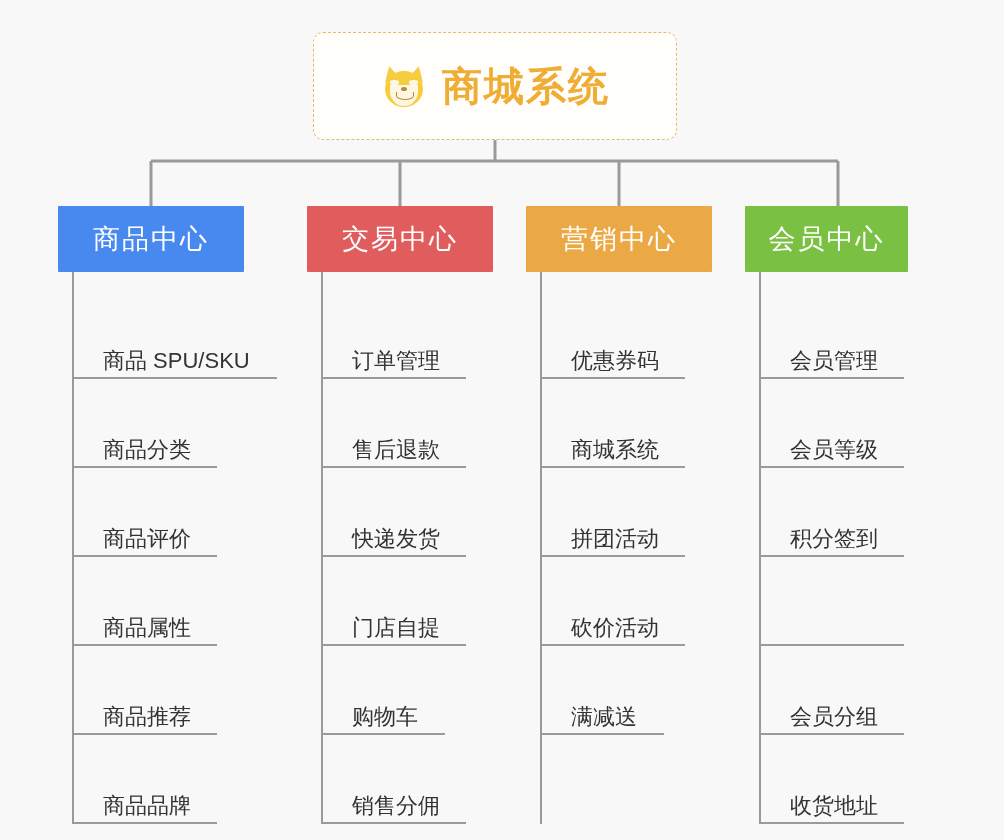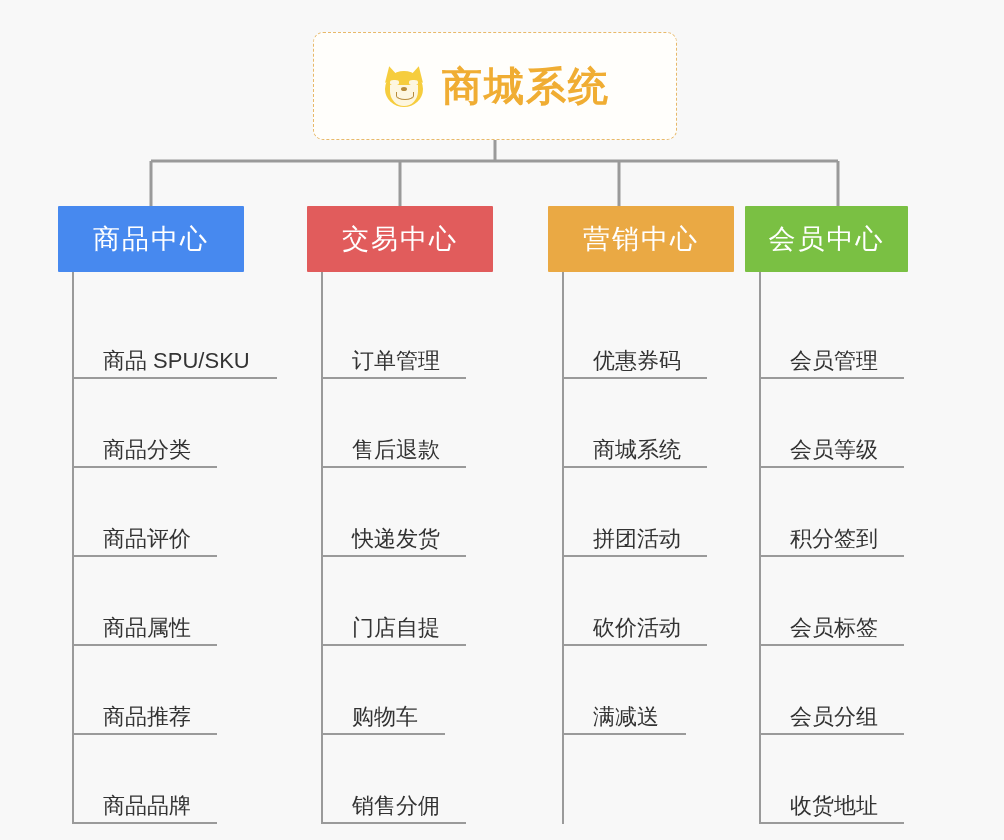--- a/index.html
+++ b/index.html
@@ -268,21 +268,21 @@
           <div class="leaf">
             <div class="leaf-label">购物车</div>
             <div class="leaf-underline" style="background: rgb(154, 154, 154); width: 124px;"></div>
           </div>
           <div class="leaf">
             <div class="leaf-label">销售分佣</div>
             <div class="leaf-underline" style="background: rgb(154, 154, 154); width: 145px;"></div>
           </div>
         </div>
       </div>
-      <div class="branch" style="left: 548px; width: 186px;">
+      <div class="branch" style="left: 526px; width: 186px;">
         <div class="branch-header" style="background: rgb(234, 169, 68); width: 186px;">营销中心</div>
         <div class="branch-body">
           <div class="trunk" style="background: rgb(154, 154, 154); height: 552px;"></div>
           <div class="leaf">
             <div class="leaf-label">优惠券码</div>
             <div class="leaf-underline" style="background: rgb(154, 154, 154); width: 145px;"></div>
           </div>
           <div class="leaf">
             <div class="leaf-label">商城系统</div>
             <div class="leaf-underline" style="background: rgb(154, 154, 154); width: 145px;"></div>
@@ -311,21 +311,20 @@
           </div>
           <div class="leaf">
             <div class="leaf-label">会员等级</div>
             <div class="leaf-underline" style="background: rgb(154, 154, 154); width: 145px;"></div>
           </div>
           <div class="leaf">
             <div class="leaf-label">积分签到</div>
             <div class="leaf-underline" style="background: rgb(154, 154, 154); width: 145px;"></div>
           </div>
           <div class="leaf">
-            <div class="leaf-label">会员标签</div>
             <div class="leaf-underline" style="background: rgb(154, 154, 154); width: 145px;"></div>
           </div>
           <div class="leaf">
             <div class="leaf-label">会员分组</div>
             <div class="leaf-underline" style="background: rgb(154, 154, 154); width: 145px;"></div>
           </div>
           <div class="leaf">
             <div class="leaf-label">收货地址</div>
             <div class="leaf-underline" style="background: rgb(154, 154, 154); width: 145px;"></div>
           </div>

